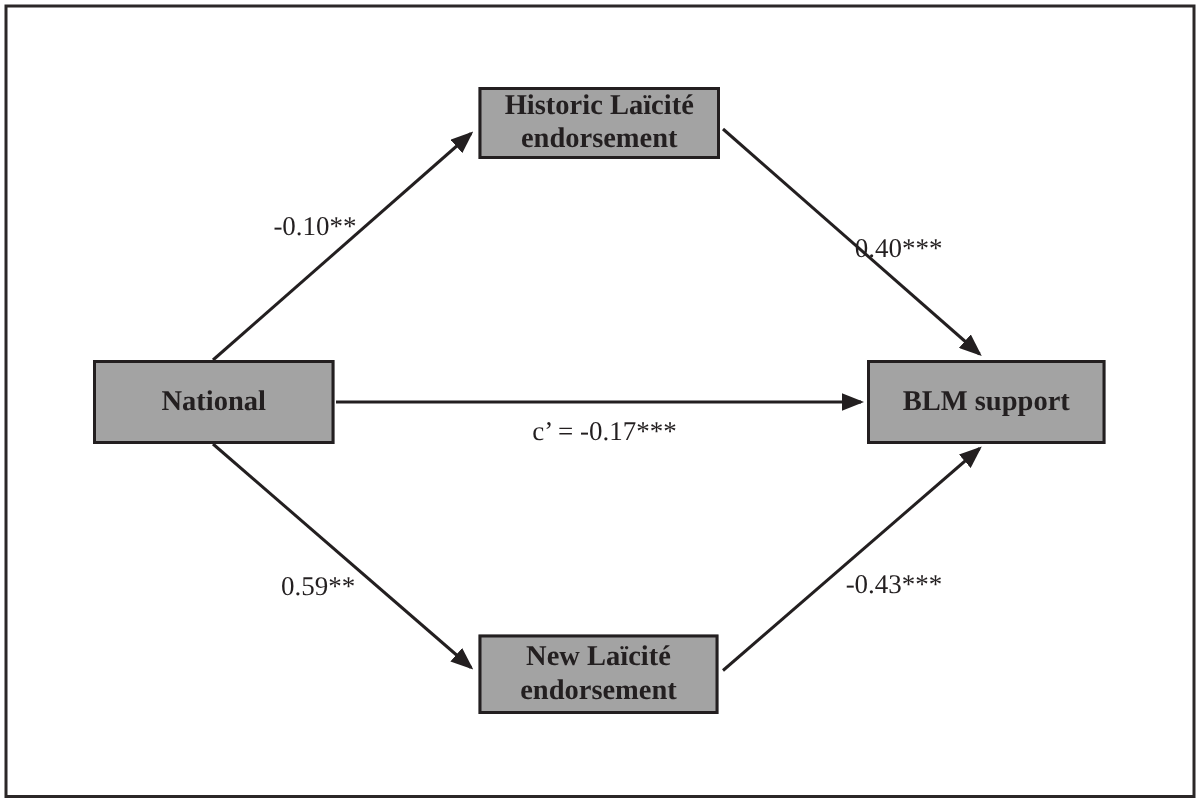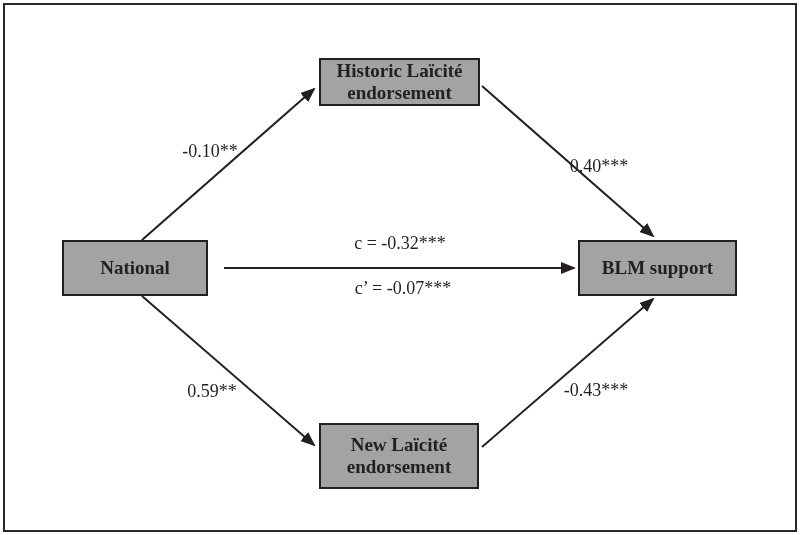--- a/index.html
+++ b/index.html
@@ -35,23 +35,23 @@
     flex-direction: column;
     justify-content: center;
     align-items: center;
     text-align: center;
     font-weight: bold;
     font-size: 19px;
     line-height: 1.18;
   }
   .node span { display: block; }
   #node-historic { left: 319px; top: 58px;  width: 161px; height: 48px; }
-  #node-national { left: 62px;  top: 240px; width: 146px; height: 56px; gap: 32px; }
+  #node-national { left: 62px;  top: 240px; width: 161px; height: 56px; gap: 32px; }
   #node-blm      { left: 578px; top: 240px; width: 159px; height: 56px; }
-  #node-new      { left: 319px; top: 423px; width: 160px; height: 66px; }
+  #node-new      { left: 319px; top: 423px; width: 160px; height: 53px; }
   .plabel {
     position: absolute;
     transform: translate(-50%, -50%);
     font-weight: normal;
     font-size: 18px;
     white-space: nowrap;
   }
   #lbl-a  { left: 210px; top: 151px; }
   #lbl-b  { left: 599px; top: 150px; margin-top: 16px; }
   #lbl-c  { left: 400px; top: 243px; }
@@ -92,18 +92,17 @@
     <span>BLM support</span>
   </div>
 
   <div class="node" id="node-new">
     <span>New Laïcité</span>
     <span>endorsement</span>
   </div>
 
   <div class="plabel" id="lbl-a">-0.10**</div>
   <div class="plabel" id="lbl-b">0.40***</div>
-  <div class="plabel" id="lbl-c">c = -0.32***</div>
-  <div class="plabel" id="lbl-cp">c’ = -0.07***</div>
+  <div class="plabel" id="lbl-cp">c’ = -0.17***</div>
   <div class="plabel" id="lbl-d">0.59**</div>
   <div class="plabel" id="lbl-e">-0.43***</div>
 
 </div>
 
 </body></html>

